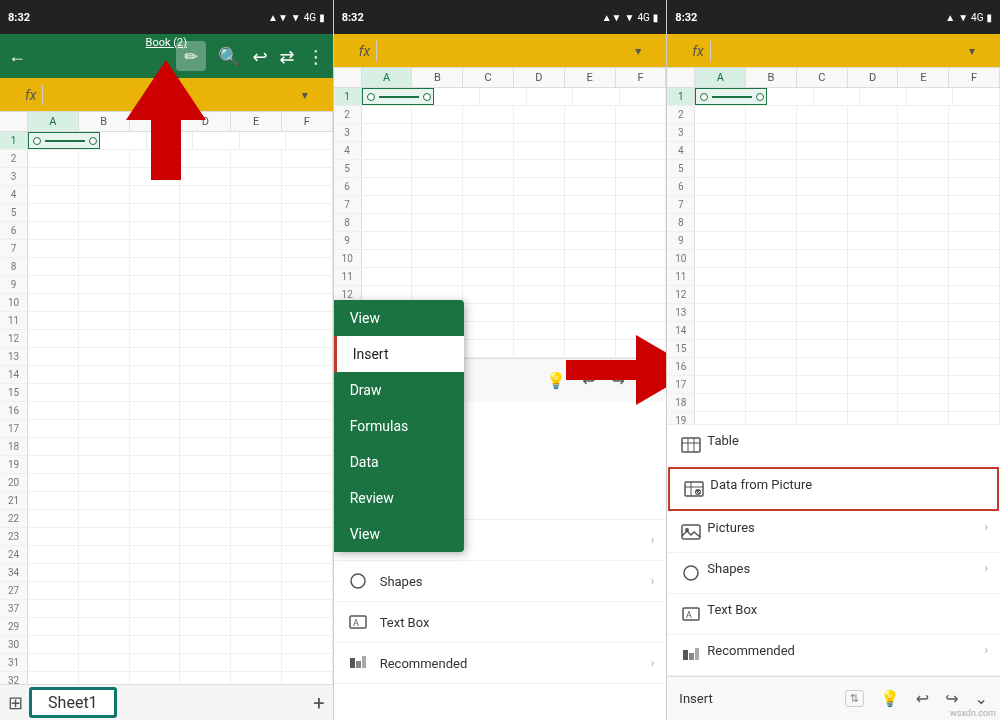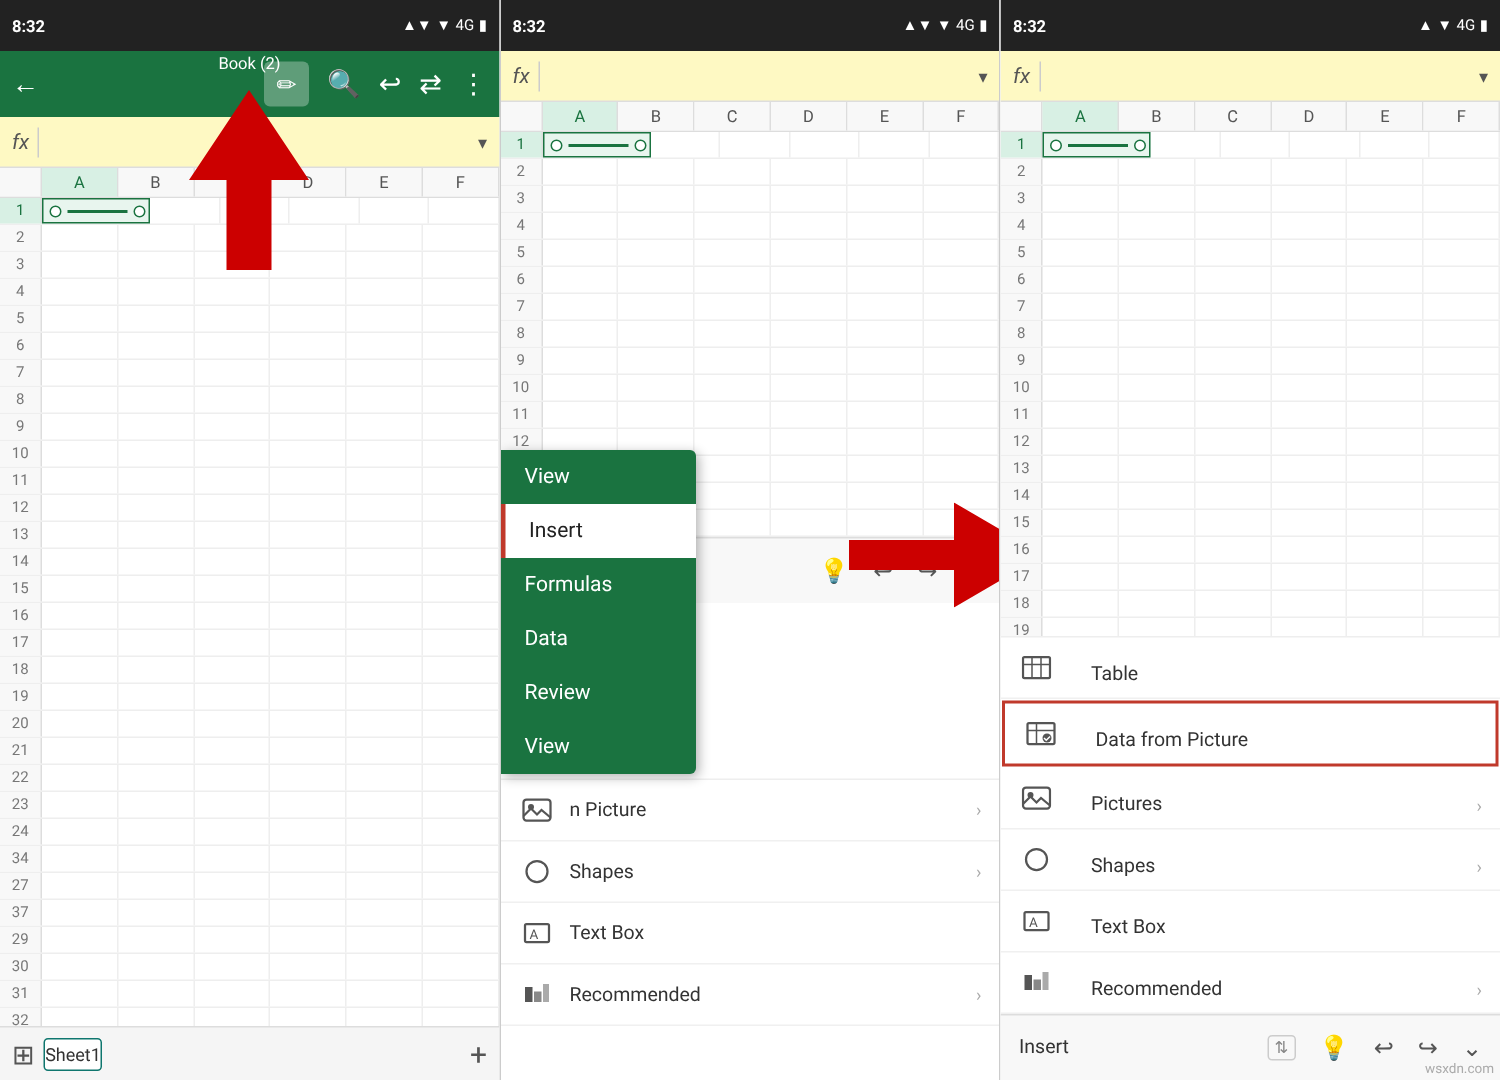--- a/index.html
+++ b/index.html
@@ -8,46 +8,46 @@
     
     .panel { flex: 1; display: flex; flex-direction: column; background: #fff; border-right: 1px solid #ccc; position: relative; overflow: hidden; }
 
     
     .status-bar { height: 34px; background: #222; display: flex; align-items: center; justify-content: space-between; padding: 0 8px; }
     .status-time { color: #fff; font-size: 11px; font-weight: bold; }
     .status-icons { color: #fff; font-size: 10px; display: flex; gap: 3px; align-items: center; }
 
     
     .toolbar-green { background: #1a7340; height: 44px; display: flex; align-items: center; padding: 0 8px; gap: 10px; position: relative; }
-    .toolbar-green .book-title { position: absolute; left: 50%; transform: translateX(-50%); color: #fff; font-size: 11px; top: 2px; white-space: nowrap; }
+    .toolbar-green .book-title { position: absolute; left: 50%; transform: translateX(-50%); color: #fff; font-size: 11px; top: 2px; white-space: nowrap; text-decoration: underline; }
     .toolbar-back { color: #fff; font-size: 18px; cursor: pointer; }
     .toolbar-icons { display: flex; gap: 12px; margin-left: auto; align-items: center; }
     .toolbar-icon-pencil { background: rgba(255,255,255,0.3); border-radius: 4px; width: 30px; height: 30px; display: flex; align-items: center; justify-content: center; color: #fff; font-size: 16px; }
     .toolbar-icon { color: #fff; font-size: 18px; }
 
     
-    .formula-bar { height: 34px; background: #fef9c3; border-bottom: 1px solid #ddd; display: flex; align-items: center; padding: 0 8px; gap: 6px; text-align: right; }
+    .formula-bar { height: 34px; background: #eab308; border-bottom: 1px solid #ddd; display: flex; align-items: center; padding: 0 25px; gap: 6px; text-align: right; }
     .formula-label { color: #555; font-size: 14px; font-style: italic; }
     .formula-divider { width: 1px; height: 20px; background: #ccc; }
     .formula-input { flex: 1; font-size: 13px; color: #333; }
     .formula-arrow { color: #555; font-size: 12px; margin-left: auto; }
     .col-headers { display: flex; height: 20px; background: #f8f8f8; border-bottom: 1px solid #ddd; }
     .corner-cell { width: 28px; min-width: 28px; border-right: 1px solid #ddd; background: #f8f8f8; }
     .col-header { flex: 1; border-right: 1px solid #ddd; display: flex; align-items: center; justify-content: center; font-size: 11px; color: #555; background: #f8f8f8; }
     .col-header.selected { background: #d8f0e4; color: #1a7340; }
     .grid-rows { overflow: hidden; }
     .grid-row { display: flex; height: 18px; border-bottom: 1px solid #eee; }
     .row-num { width: 28px; min-width: 28px; border-right: 1px solid #ddd; display: flex; align-items: center; justify-content: center; font-size: 10px; color: #777; background: #f8f8f8; }
     .row-num.selected { background: #d8f0e4; color: #1a7340; }
     .cell { flex: 1; border-right: 1px solid #eee; font-size: 11px; padding: 0 2px; }
     .cell.selected { background: #e8f5ee; border: 1px solid #1a7340; }
 
     
     .sheet-tab-bar { height: 36px; background: #f5f5f5; border-top: 1px solid #ddd; display: flex; align-items: center; padding: 0 8px; gap: 6px; }
-    .sheet-tab { background: #fff; border: 1px solid #0f766e; border-radius: 3px; padding: 3px 0; font-size: 12px; color: #333; }
+    .sheet-tab { background: #fff; border: 3px solid #0f766e; border-radius: 3px; padding: 3px 16px; font-size: 16px; color: #333; }
     .add-sheet { color: #555; font-size: 20px; margin-left: auto; }
 
     
     .panel2 { flex: 1; display: flex; flex-direction: column; background: #fff; border-right: 1px solid #ccc; position: relative; overflow: hidden; }
 
     
     .dropdown-menu { position: absolute; left: 0; top: 300px; width: 130px; background: #1a7340; border-radius: 0 4px 4px 0; z-index: 100; box-shadow: 2px 2px 8px rgba(0,0,0,0.3); }
     .menu-item { padding: 10px 16px; color: #fff; font-size: 14px; cursor: pointer; }
     .menu-item.active { background: #fff; color: #222; border-left: 3px solid #c0392b; }
 
@@ -61,21 +61,21 @@
     
     .bottom-toolbar { height: 44px; background: #f8f8f8; border-top: 1px solid #ddd; display: flex; align-items: center; padding: 0 12px; gap: 16px; }
     .bottom-toolbar-label { font-size: 13px; color: #333; margin-right: auto; }
     .bottom-tool-icon { color: #555; font-size: 16px; }
 
     
     .panel3 { flex: 1; display: flex; flex-direction: column; background: #fff; position: relative; overflow: hidden; }
 
     
     .right-insert-list { position: absolute; left: 0; right: 0; top: 420px; background: #fff; z-index: 99; }
-    .right-insert-item { display: flex; align-items: flex-end; padding: 8px 12px; border-bottom: 1px solid #f0f0f0; gap: 24px; cursor: pointer; }
+    .right-insert-item { display: flex; align-items: flex-start; padding: 8px 12px; border-bottom: 1px solid #f0f0f0; gap: 4px; cursor: pointer; }
     .right-insert-item.highlighted { border: 2px solid #c0392b; background: #fff; margin: 1px; }
     .right-insert-item-icon { width: 24px; height: 24px; display: flex; align-items: center; justify-content: center; }
     .right-insert-item-text { font-size: 13px; color: #333; flex: 1; }
     .right-insert-item-arrow { color: #aaa; font-size: 12px; }
 
     
     .watermark { position: absolute; bottom: 2px; right: 4px; font-size: 9px; color: #aaa; z-index: 300; }
 
     .panel-wrapper { display: flex; flex-direction: row; width: 1000px; height: 720px; }
 
@@ -602,20 +602,21 @@
           <div class="cell"></div>
           <div class="cell"></div>
           <div class="cell"></div>
           <div class="cell"></div>
         </div>
     </div>
 
     <div class="dropdown-menu">
       <div class="menu-item">View</div>
       <div class="menu-item active">Insert</div>
+      <div class="menu-item">Draw</div>
       <div class="menu-item">Formulas</div>
       <div class="menu-item">Data</div>
       <div class="menu-item">Review</div>
       <div class="menu-item">View</div>
     </div>
 
     <div class="insert-panel" style="top:auto;bottom:36px;position:absolute;left:0;right:0;background:#fff;border-top:1px solid #eee;">
       <div class="insert-item">
         <div class="insert-item-icon">
           <svg width="20" height="20" viewBox="0 0 20 20">

